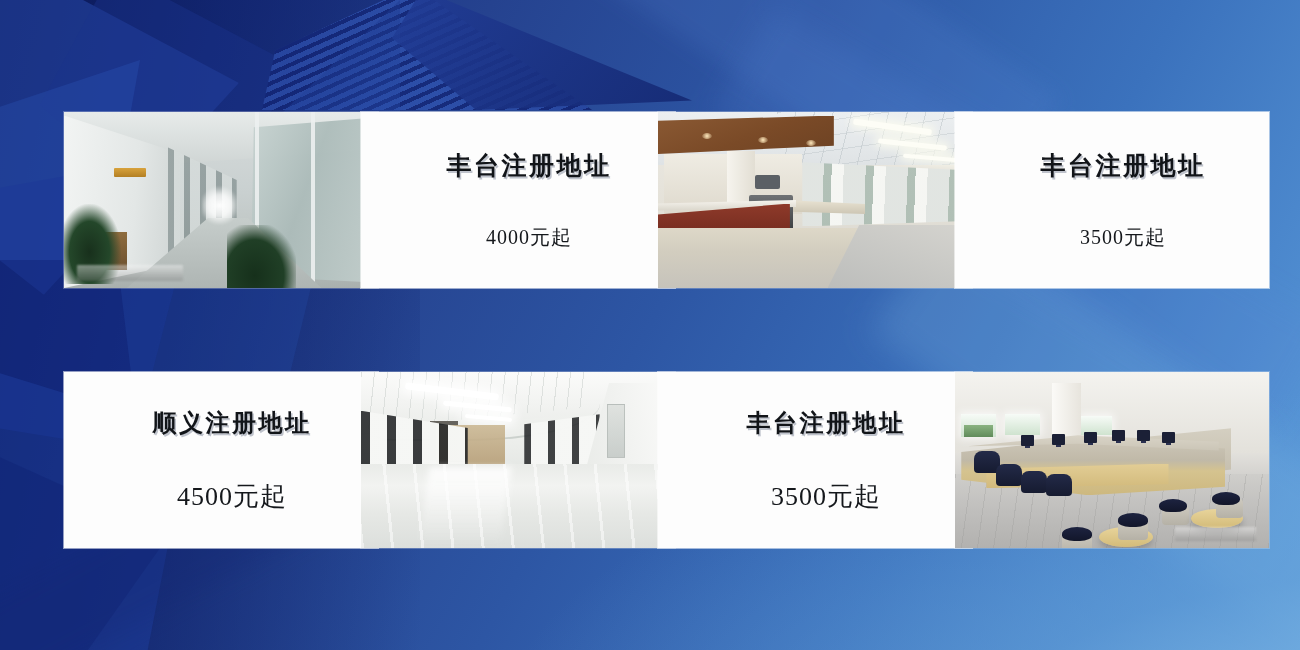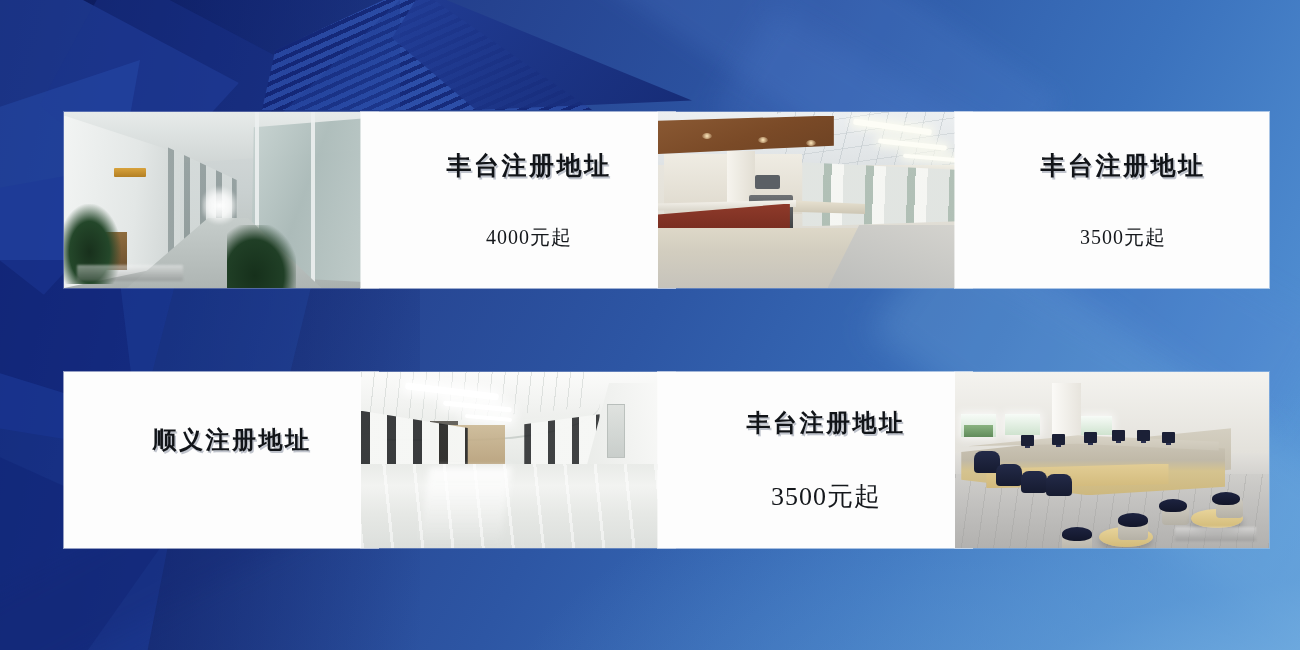--- a/index.html
+++ b/index.html
@@ -394,20 +394,21 @@
       </div>
     </div>
 
     <div class="card text-card">
       <div class="card-title">丰台注册地址</div>
       <div class="card-price">3500元起</div>
     </div>
 
     <div class="card text-card tc-r2">
       <div class="card-title">顺义注册地址</div>
+      <div class="card-price">4500元起</div>
     </div>
 
     <div class="card photo-card">
       <div class="photo p3">
         <div class="ceil"></div>
         <div class="ribs"></div>
         <div class="curve"></div>
         <div class="tube t1"></div>
         <div class="tube t2"></div>
         <div class="tube t3"></div>

